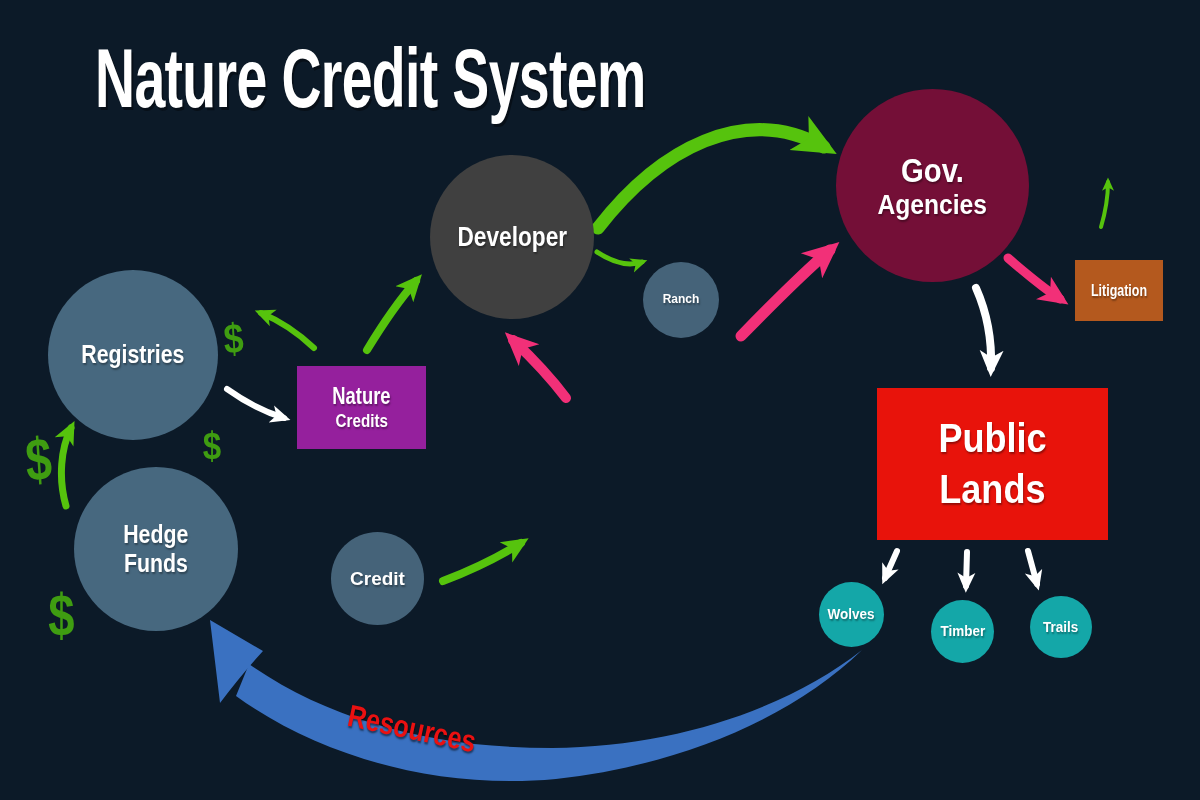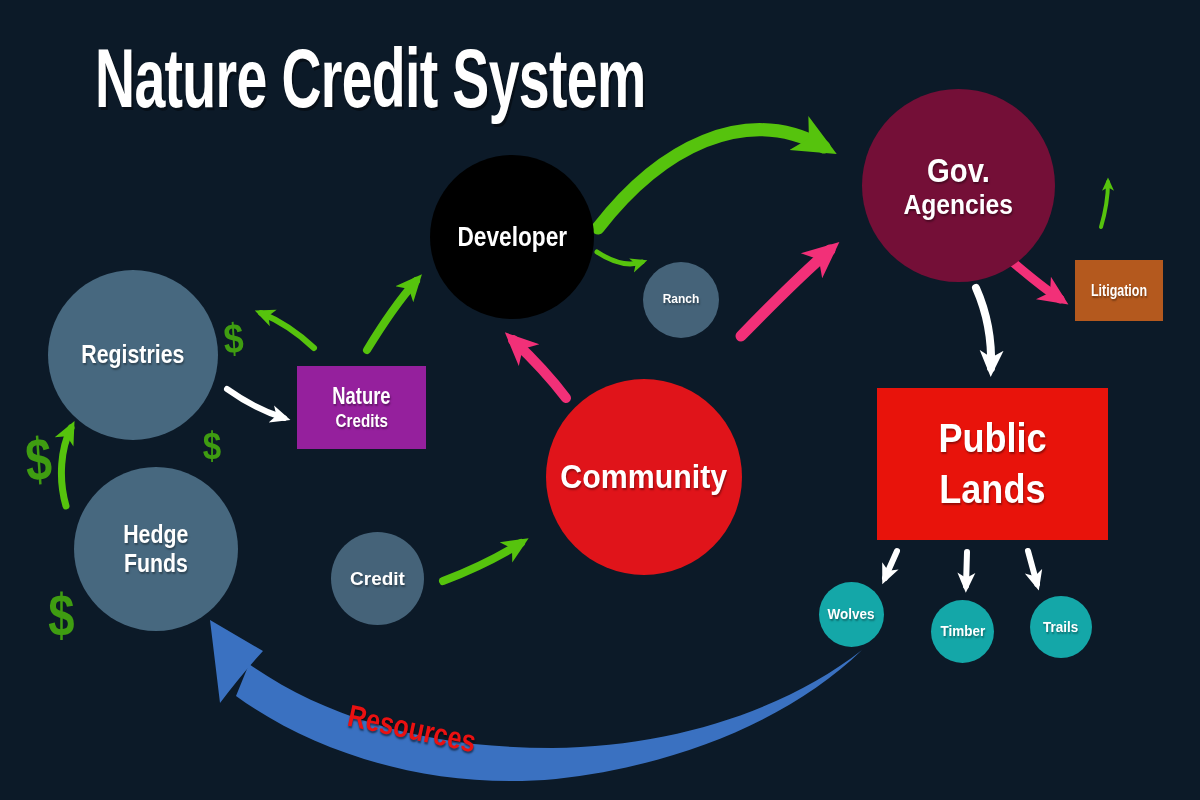--- a/index.html
+++ b/index.html
@@ -8,29 +8,29 @@
   .arrows{position:absolute;left:0;top:0;z-index:1;}
   .node{position:absolute;display:flex;flex-direction:column;align-items:center;justify-content:center;
         color:#fff;text-align:center;line-height:1.12;z-index:2;}
   .circle{border-radius:50%;}
   .lbl{display:inline-block;white-space:nowrap;text-shadow:1px 2px 2px rgba(0,0,0,.35);}
 
   .n-registries{left:48px;top:270px;width:170px;height:170px;background:#47687f;}
   .s-registries{font-size:26px;transform:scaleX(.82);}
   .n-hedge{left:74px;top:467px;width:164px;height:164px;background:#47687f;}
   .s-hedge{font-size:26px;transform:scaleX(.82);}
-  .n-developer{left:430px;top:155px;width:164px;height:164px;background:#000000;}
+  .n-developer{left:430px;top:155px;width:164px;height:164px;background:#404040;}
   .s-developer{font-size:27px;transform:scaleX(.84);}
   .n-ranch{left:643px;top:262px;width:76px;height:76px;background:#456379;}
   .s-ranch{font-size:12px;}
   .n-tourism{left:331px;top:532px;width:93px;height:93px;background:#456379;}
   .s-tourism{font-size:19px;}
   .n-community{left:546px;top:379px;width:196px;height:196px;background:#e0141a;}
   .s-community{font-size:33px;transform:scaleX(.92);}
-  .n-gov{left:862px;top:89px;width:193px;height:193px;background:#740f37;}
+  .n-gov{left:836px;top:89px;width:193px;height:193px;background:#740f37;}
   .s-gov1{font-size:34px;transform:scaleX(.86);}
   .s-gov2{font-size:28px;transform:scaleX(.88);}
   .n-enviro{left:1038px;top:40px;width:94px;height:94px;background:#4a6d85;}
   .s-enviro{font-size:20px;}
   .n-wolves{left:819px;top:582px;width:65px;height:65px;background:#14a7a8;}
   .n-timber{left:931px;top:600px;width:63px;height:63px;background:#14a7a8;justify-content:center;}
   .n-trails{left:1030px;top:596px;width:62px;height:62px;background:#14a7a8;}
   .s-small{font-size:15px;transform:scaleX(.9);}
   .n-nc{left:297px;top:366px;width:129px;height:83px;background:#95209d;}
   .s-nc1{font-size:23px;transform:scaleX(.8);}
@@ -107,23 +107,20 @@
   </div>
 
   <div class="node circle n-ranch">
     <span class="lbl s-ranch">Ranch</span>
   </div>
 
   <div class="node circle n-tourism">
     <span class="lbl s-tourism">Credit</span>
   </div>
 
-  <div class="node circle n-community">
-    <span class="lbl s-community">Community</span>
-  </div>
 
   <div class="node circle n-gov">
     <span class="lbl s-gov1">Gov.</span>
     <span class="lbl s-gov2">Agencies</span>
   </div>
 
 
   <div class="node n-nc">
     <span class="lbl s-nc1">Nature</span>
     <span class="lbl s-nc2">Credits</span>

